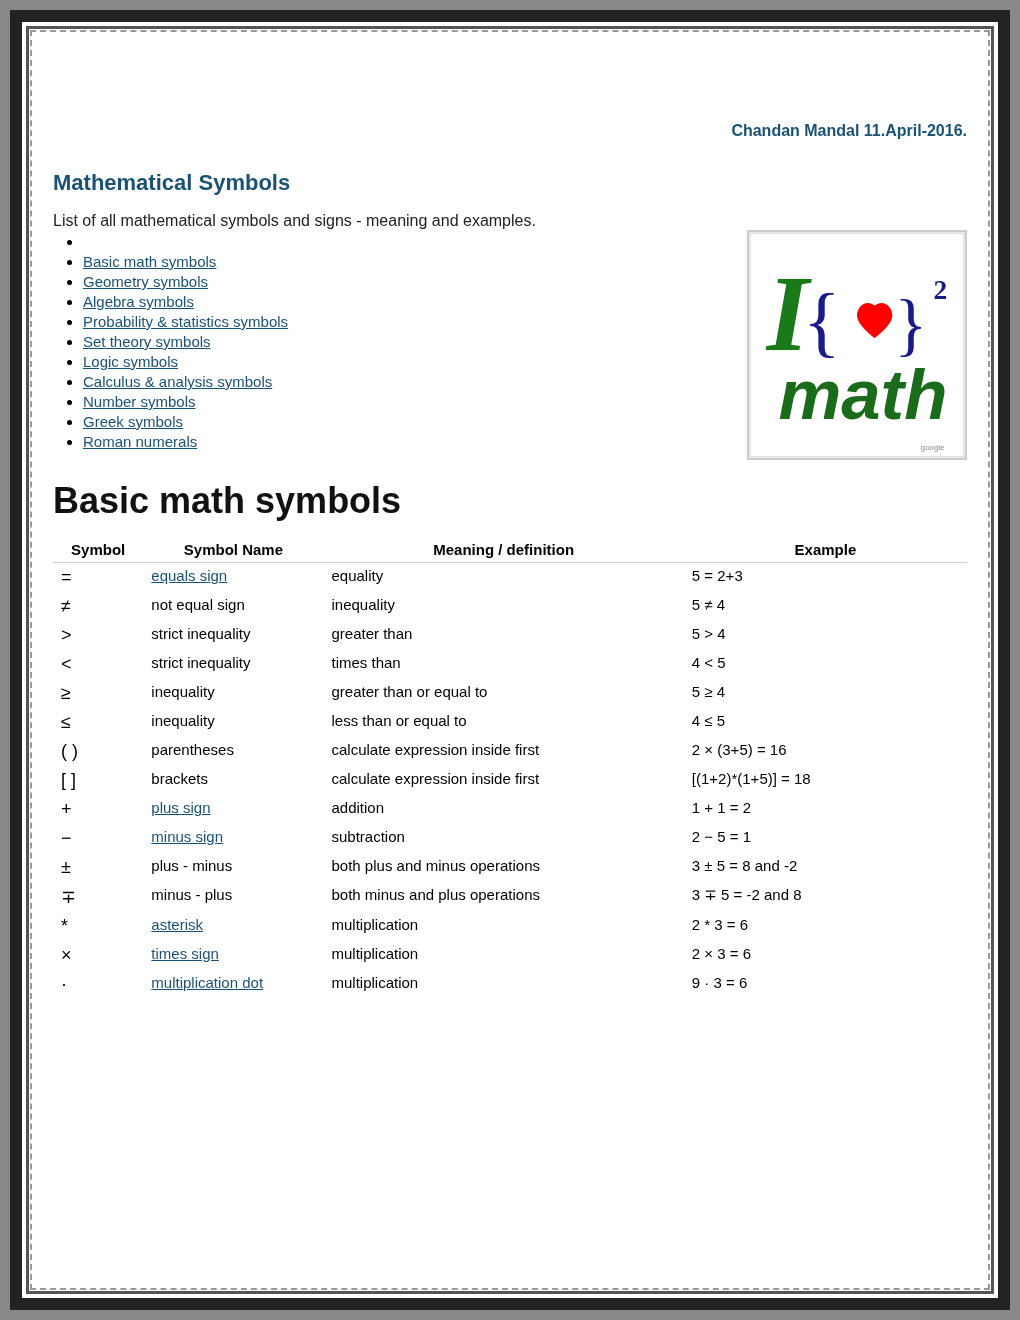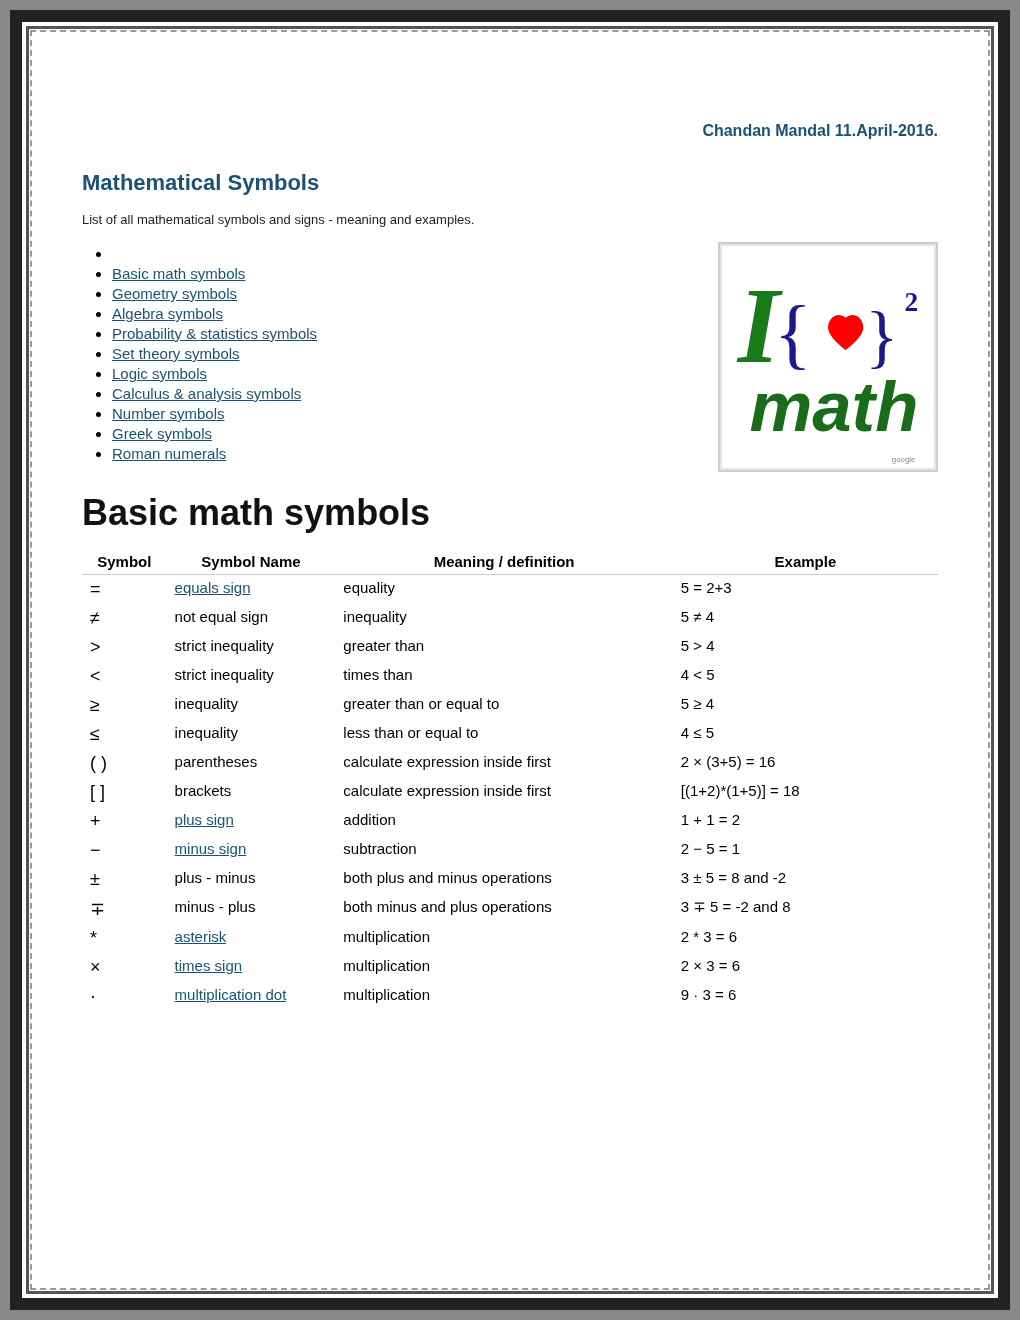--- a/index.html
+++ b/index.html
@@ -13,21 +13,21 @@
       padding: 10px;
       font-family: Arial, sans-serif;
     }
 
     .page {
       width: 1000px;
       min-height: 1300px;
       background: white;
       border: 12px solid #222;
       position: relative;
-      padding: 40px 60px;
+      padding: 40px 31px;
       
       outline: 4px solid #222;
       outline-offset: -6px;
     }
 
     
     .page::before {
       content: '';
       position: absolute;
       top: 4px; left: 4px; right: 4px; bottom: 4px;
@@ -48,22 +48,21 @@
     }
 
     .section-title {
       color: #1a5276;
       font-size: 22px;
       font-weight: bold;
       margin-bottom: 16px;
     }
 
     .intro-text {
-      font-size: 13px;
-      margin-bottom: 15px;
+      font-size: 16px;
       color: #222;
     }
 
     .content-area {
       display: flex;
       align-items: flex-start;
       gap: 20px;
       margin-bottom: 20px;
     }
 

